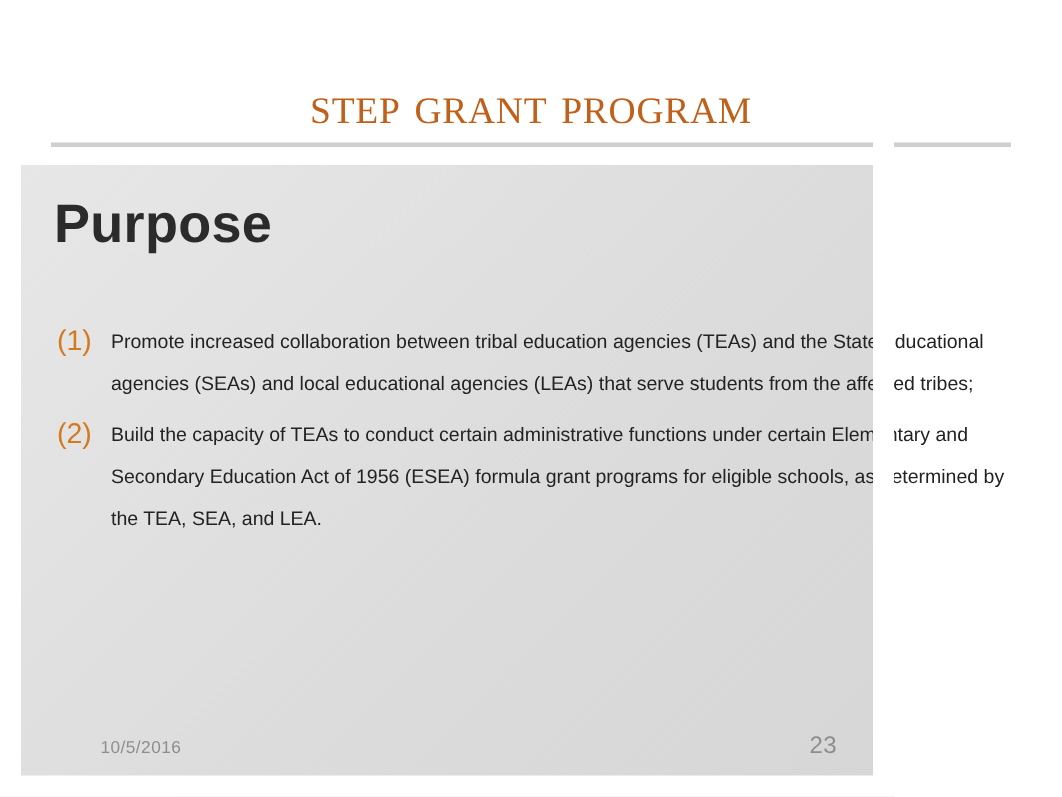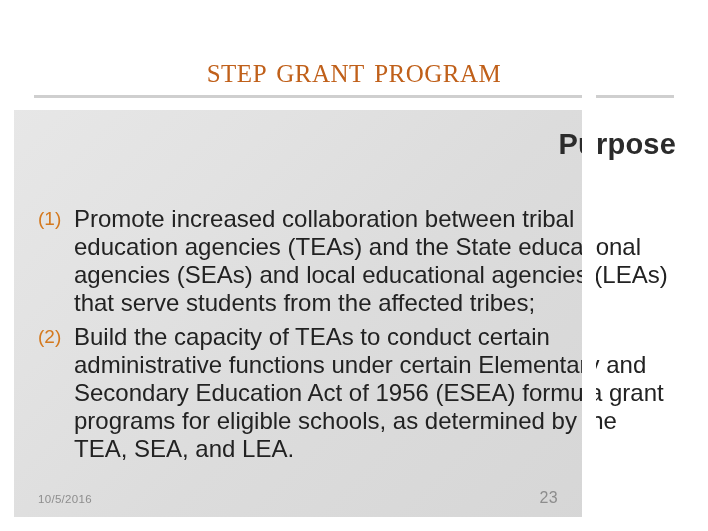--- a/index.html
+++ b/index.html
@@ -66,26 +66,25 @@
     margin-bottom: 6px;
   }
   .body-area {
     position: absolute;
     left: 36px;
     top: 128px;
     width: 640px;
     z-index: 4;
   }
   .section-heading {
-    font-size: 29px;
+    font-size: 36px;
     font-weight: bold;
     color: #2b2b2b;
     margin: 0 0 44px 0;
     letter-spacing: 0.2px;
-    text-align: right;
   }
   .list {
     margin: 0;
     padding: 0;
     list-style: none;
   }
   .list-item {
     display: flex;
     align-items: flex-start;
     margin-bottom: 6px;
@@ -95,38 +94,38 @@
     font-size: 19px;
     line-height: 28px;
     width: 38px;
     flex: 0 0 38px;
     text-align: left;
     padding-left: 2px;
     box-sizing: border-box;
   }
   .item-text {
     color: #222222;
-    font-size: 24px;
+    font-size: 13px;
     line-height: 28px;
     flex: 1 1 auto;
   }
   .footer {
     position: absolute;
     left: 38px;
     right: 38px;
     bottom: 24px;
     z-index: 4;
     display: flex;
     justify-content: space-between;
     align-items: baseline;
     color: #8d8d8d;
     font-size: 11.5px;
     letter-spacing: 0.3px;
   }
-  .footer-date { color: #8d8d8d; }
+  .footer-date { color: #8d8d8d; margin-left: 29px; }
   .footer-page { color: #8d8d8d; font-size: 16px; }
 </style>
 </head>
 <body>
 
 <div class="slide">
 
   <div class="title-band">
     <div class="title-band-inner"></div>
     <h1 class="slide-title">Step Grant Program</h1>

